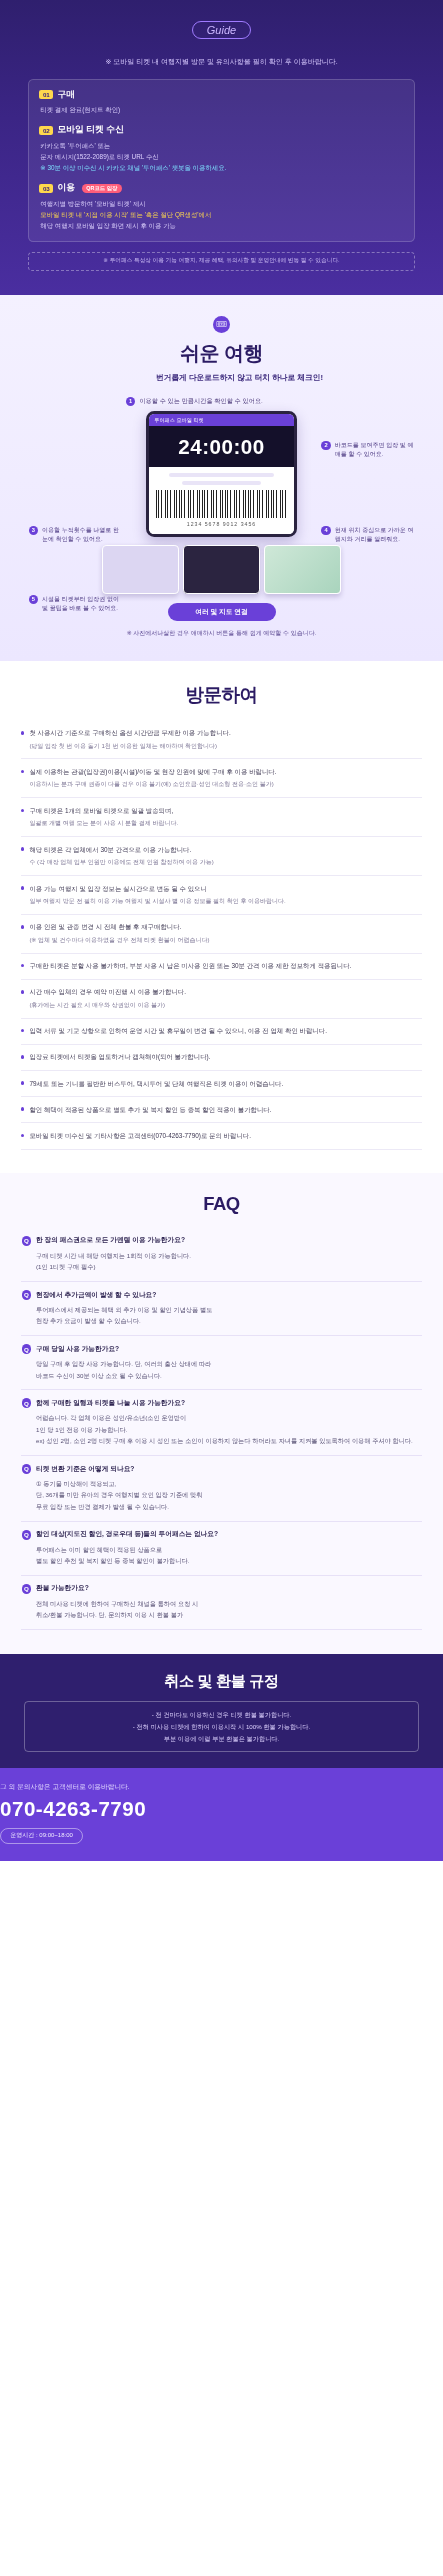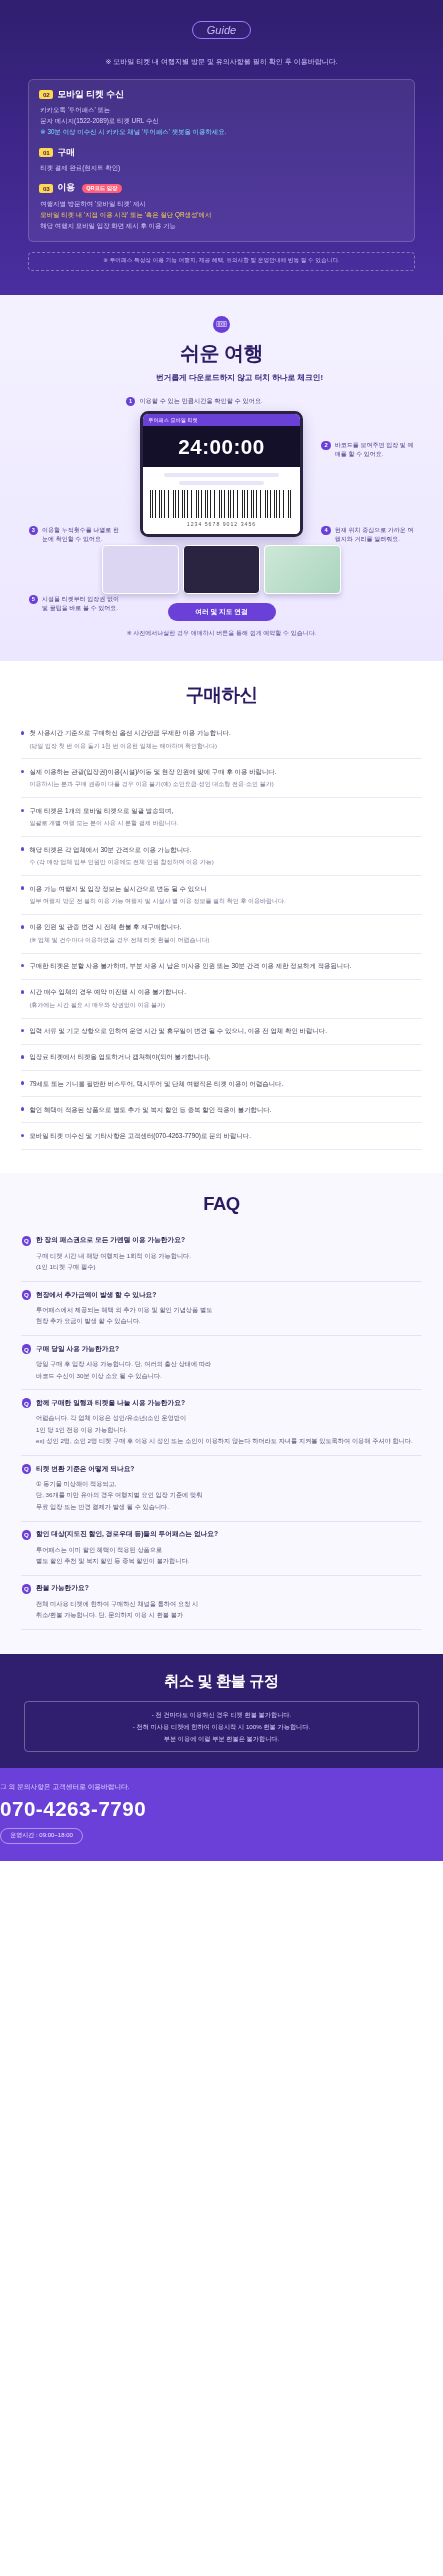--- a/index.html
+++ b/index.html
@@ -95,21 +95,21 @@
 
   .callout { display:flex; align-items:flex-start; gap:4.1px; font-size:6.2px; color:#473476; text-align:left; }
   .num-badge {
     flex:0 0 auto; width:9.3px;height:9.3px;border-radius:50%;
     background:#6a40d8;color:#fff;font-size:5.7px;font-weight:700;
     display:flex;align-items:center;justify-content:center;
   }
   .phone-area { position:relative; margin: 13.4px auto 0; width: 392px; }
   .c-top { width: 191px; margin: 0 auto 5.2px; }
   .phone-mock {
-    width: 163px; margin: 0 auto;
+    width: 151px; margin: 0 auto;
     background: #fff; border-radius: 8.2px;
     border: 3.6px solid #2a2340;
     box-shadow: 0 5.2px 12.4px rgba(54,30,120,.25);
     overflow: hidden;
   }
   .phone-top { background:#6a40d8; color:#fff; font-size:5.2px; padding: 2.6px 5.2px; text-align:left; }
   .timer { background:#14102a; color:#fff; font-size: 20.6px; font-weight:800; padding: 8.2px 0; letter-spacing: 0.5px; }
   .ticket-body { background:#fff; padding: 6.2px 7.2px 7.2px; }
   .ticket-line { height:4.1px; background:#e9e4f7; border-radius:2.1px; margin: 0 auto 3.6px; }
   .barcode { height: 28px; margin-top:5.2px;
@@ -173,37 +173,37 @@
 
   <section class="hero">
     <div class="hero-script">Guide</div>
     <div class="hero-sub">※ 모바일 티켓 내 여행지별 방문 및 유의사항을 필히 확인 후 이용바랍니다.</div>
 
     <div class="hero-card-wrap">
       <div class="hero-card">
 
         <div class="step-row">
           <div class="step-head">
+            <span class="step-badge">01</span>
+            <span class="step-title">구매</span>
+          </div>
+          <div class="step-body">
+            <div>티켓 결제 완료(현지트 확인)</div>
+          </div>
+        </div>
+
+        <div class="step-row">
+          <div class="step-head">
             <span class="step-badge">02</span>
             <span class="step-title">모바일 티켓 수신</span>
           </div>
           <div class="step-body">
             <div>카카오톡 '투어패스' 또는</div>
             <div>문자 메시지(1522-2089)로 티켓 URL 수신</div>
             <div class="hl2">※ 30분 이상 미수신 시 카카오 채널 '투어패스' 챗봇을 이용하세요.</div>
-          </div>
-        </div>
-
-        <div class="step-row">
-          <div class="step-head">
-            <span class="step-badge">01</span>
-            <span class="step-title">구매</span>
-          </div>
-          <div class="step-body">
-            <div>티켓 결제 완료(현지트 확인)</div>
           </div>
         </div>
 
         <div class="step-row">
           <div class="step-head">
             <span class="step-badge">03</span>
             <span class="step-title">이용</span>
             <span class="pill">QR코드 입장</span>
           </div>
           <div class="step-body">
@@ -264,21 +264,21 @@
         <div class="mini map"></div>
       </div>
 
       <div class="cta-pill">여러 및 지도 연결</div>
     </div>
 
     <div class="easy-foot">※ 사진에서나살한 경우 애매하시 버튼을 통해 쉽게 예약할 수 있습니다.</div>
   </section>
 
   <section class="notice">
-    <h2 class="sec-title">구매하신</h2>
+    <h2 class="sec-title">방문하여</h2>
     <div class="notice-list">
 
       <div class="n-item">
         <span class="n-dot"></span>
         <div class="n-text">
           <span>첫 사용시간 기준으로 구매하신 옵션 시간만큼 무제한 이용 가능합니다.</span>
           <span class="n-sub">(당일 입장 첫 번 이용 돌기 1천 번 이용한 일체는 해야하며 확인합니다)</span>
         </div>
       </div>
 

